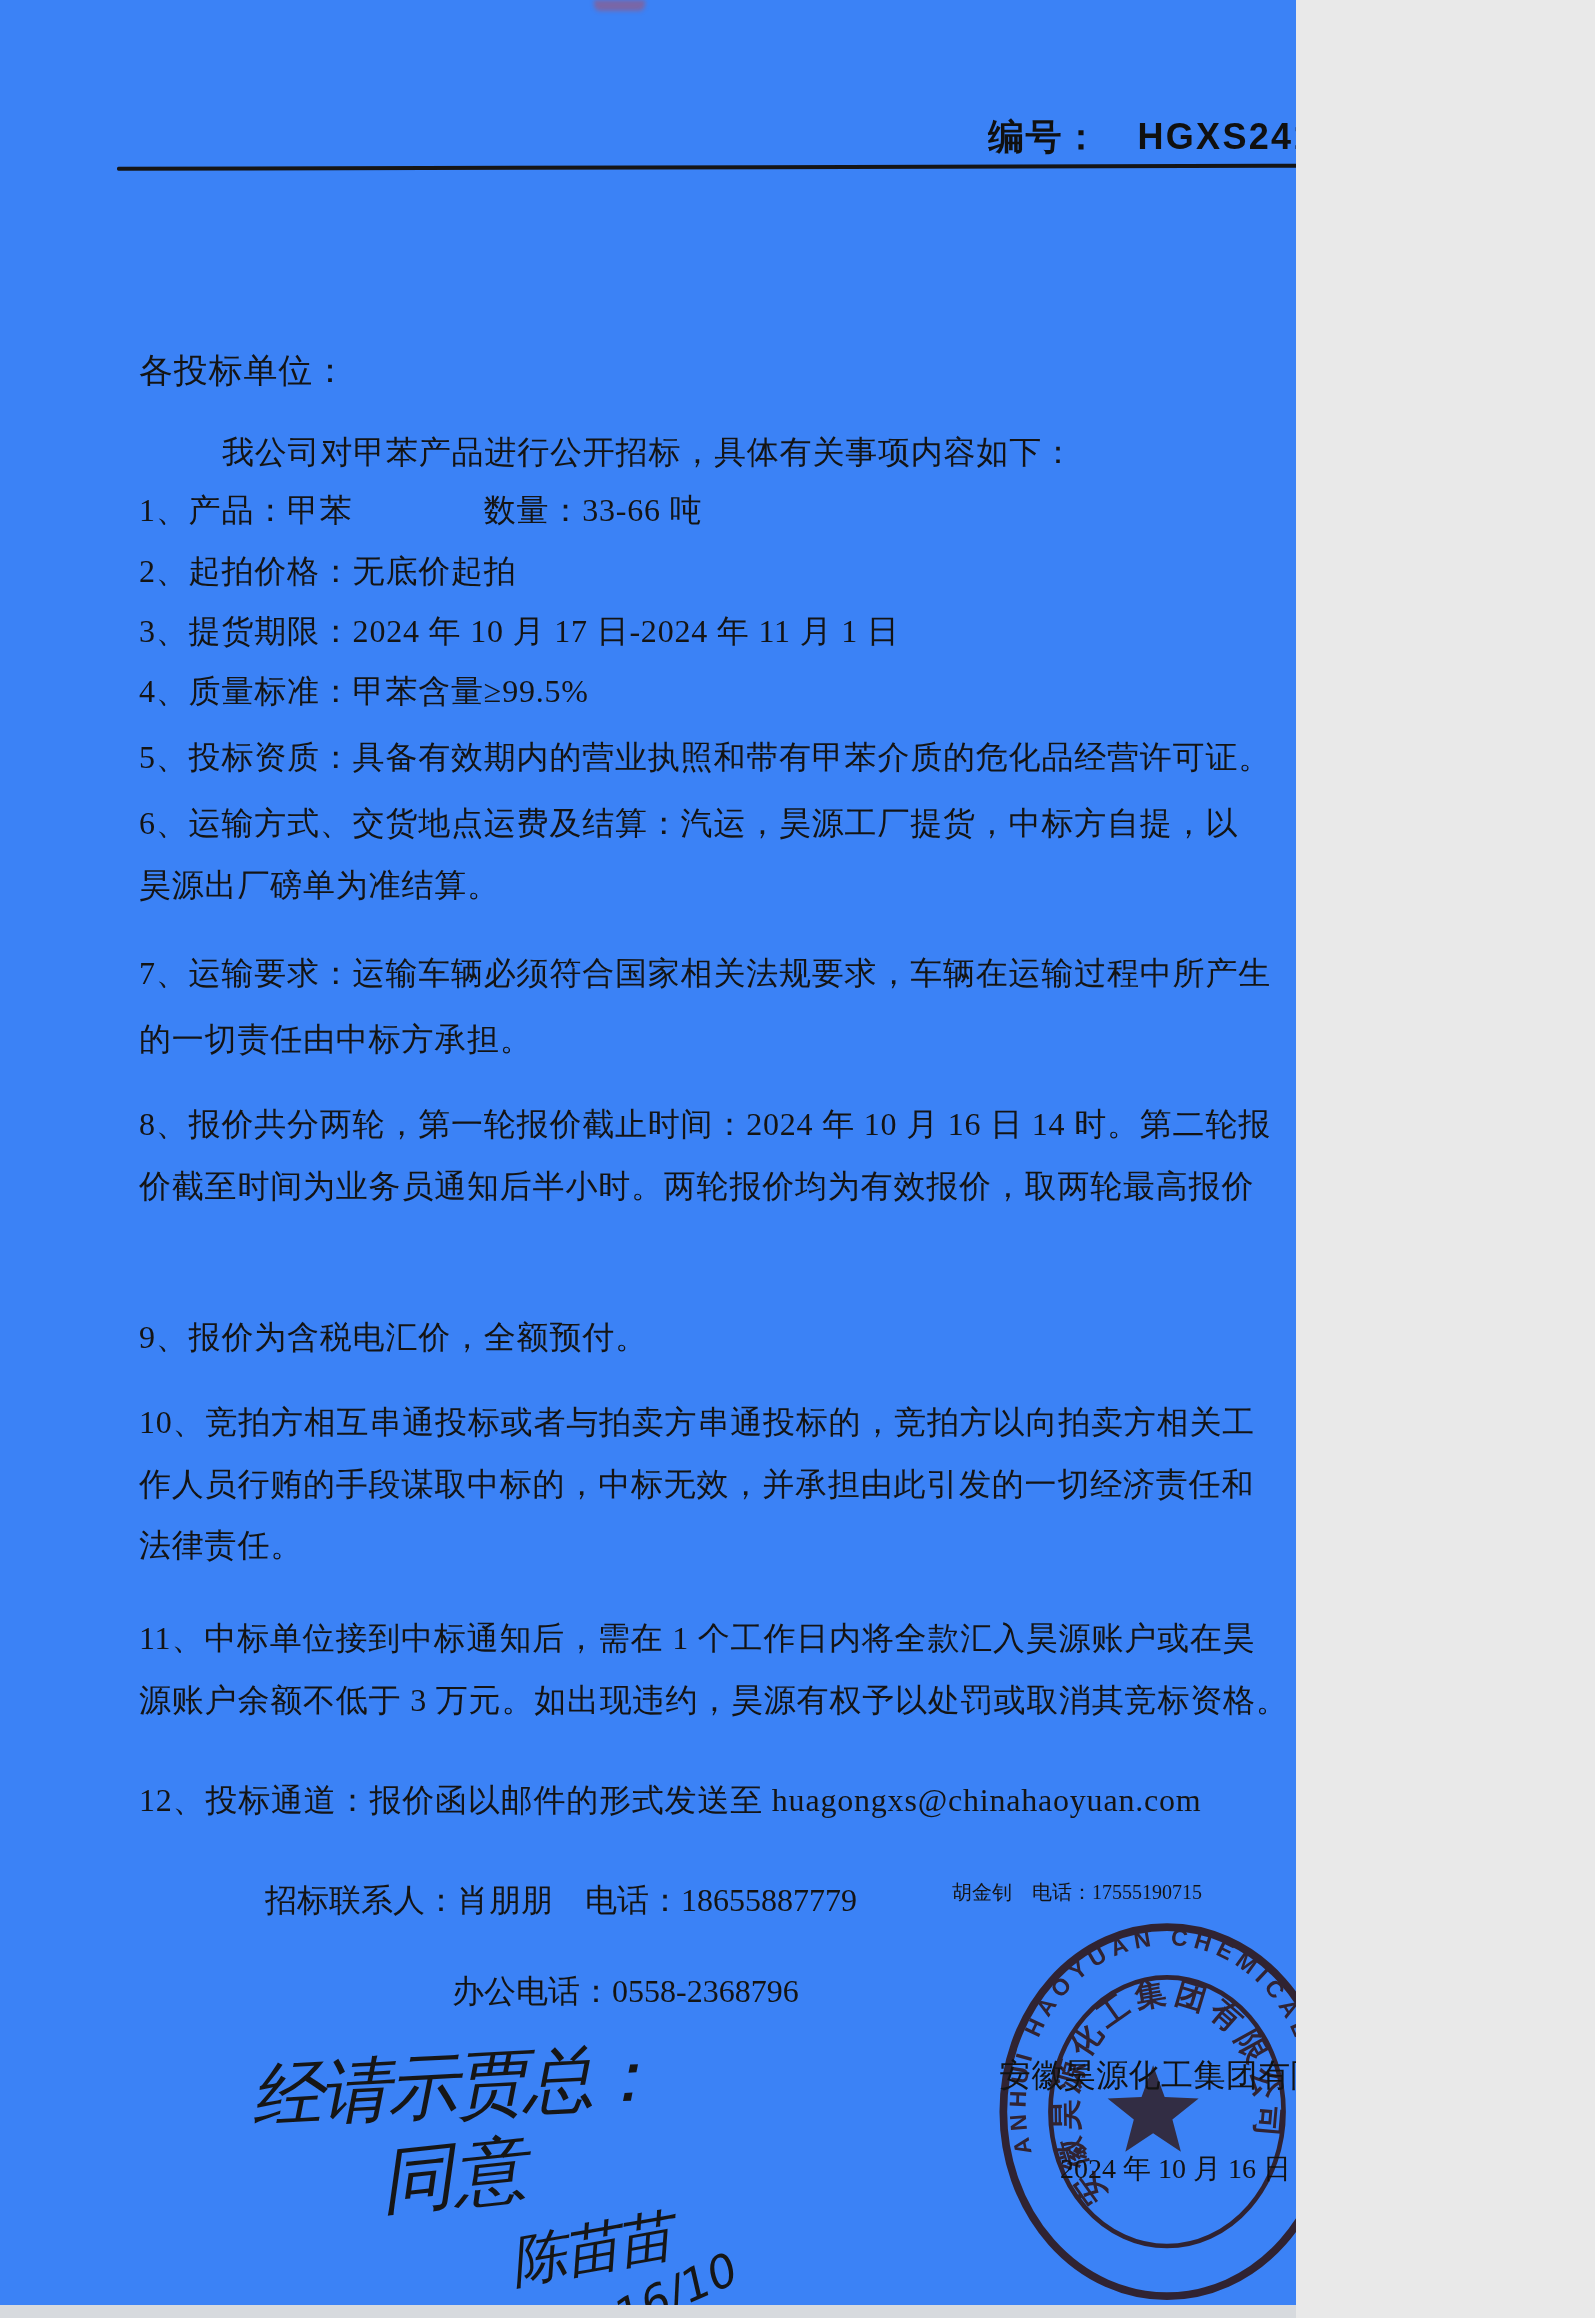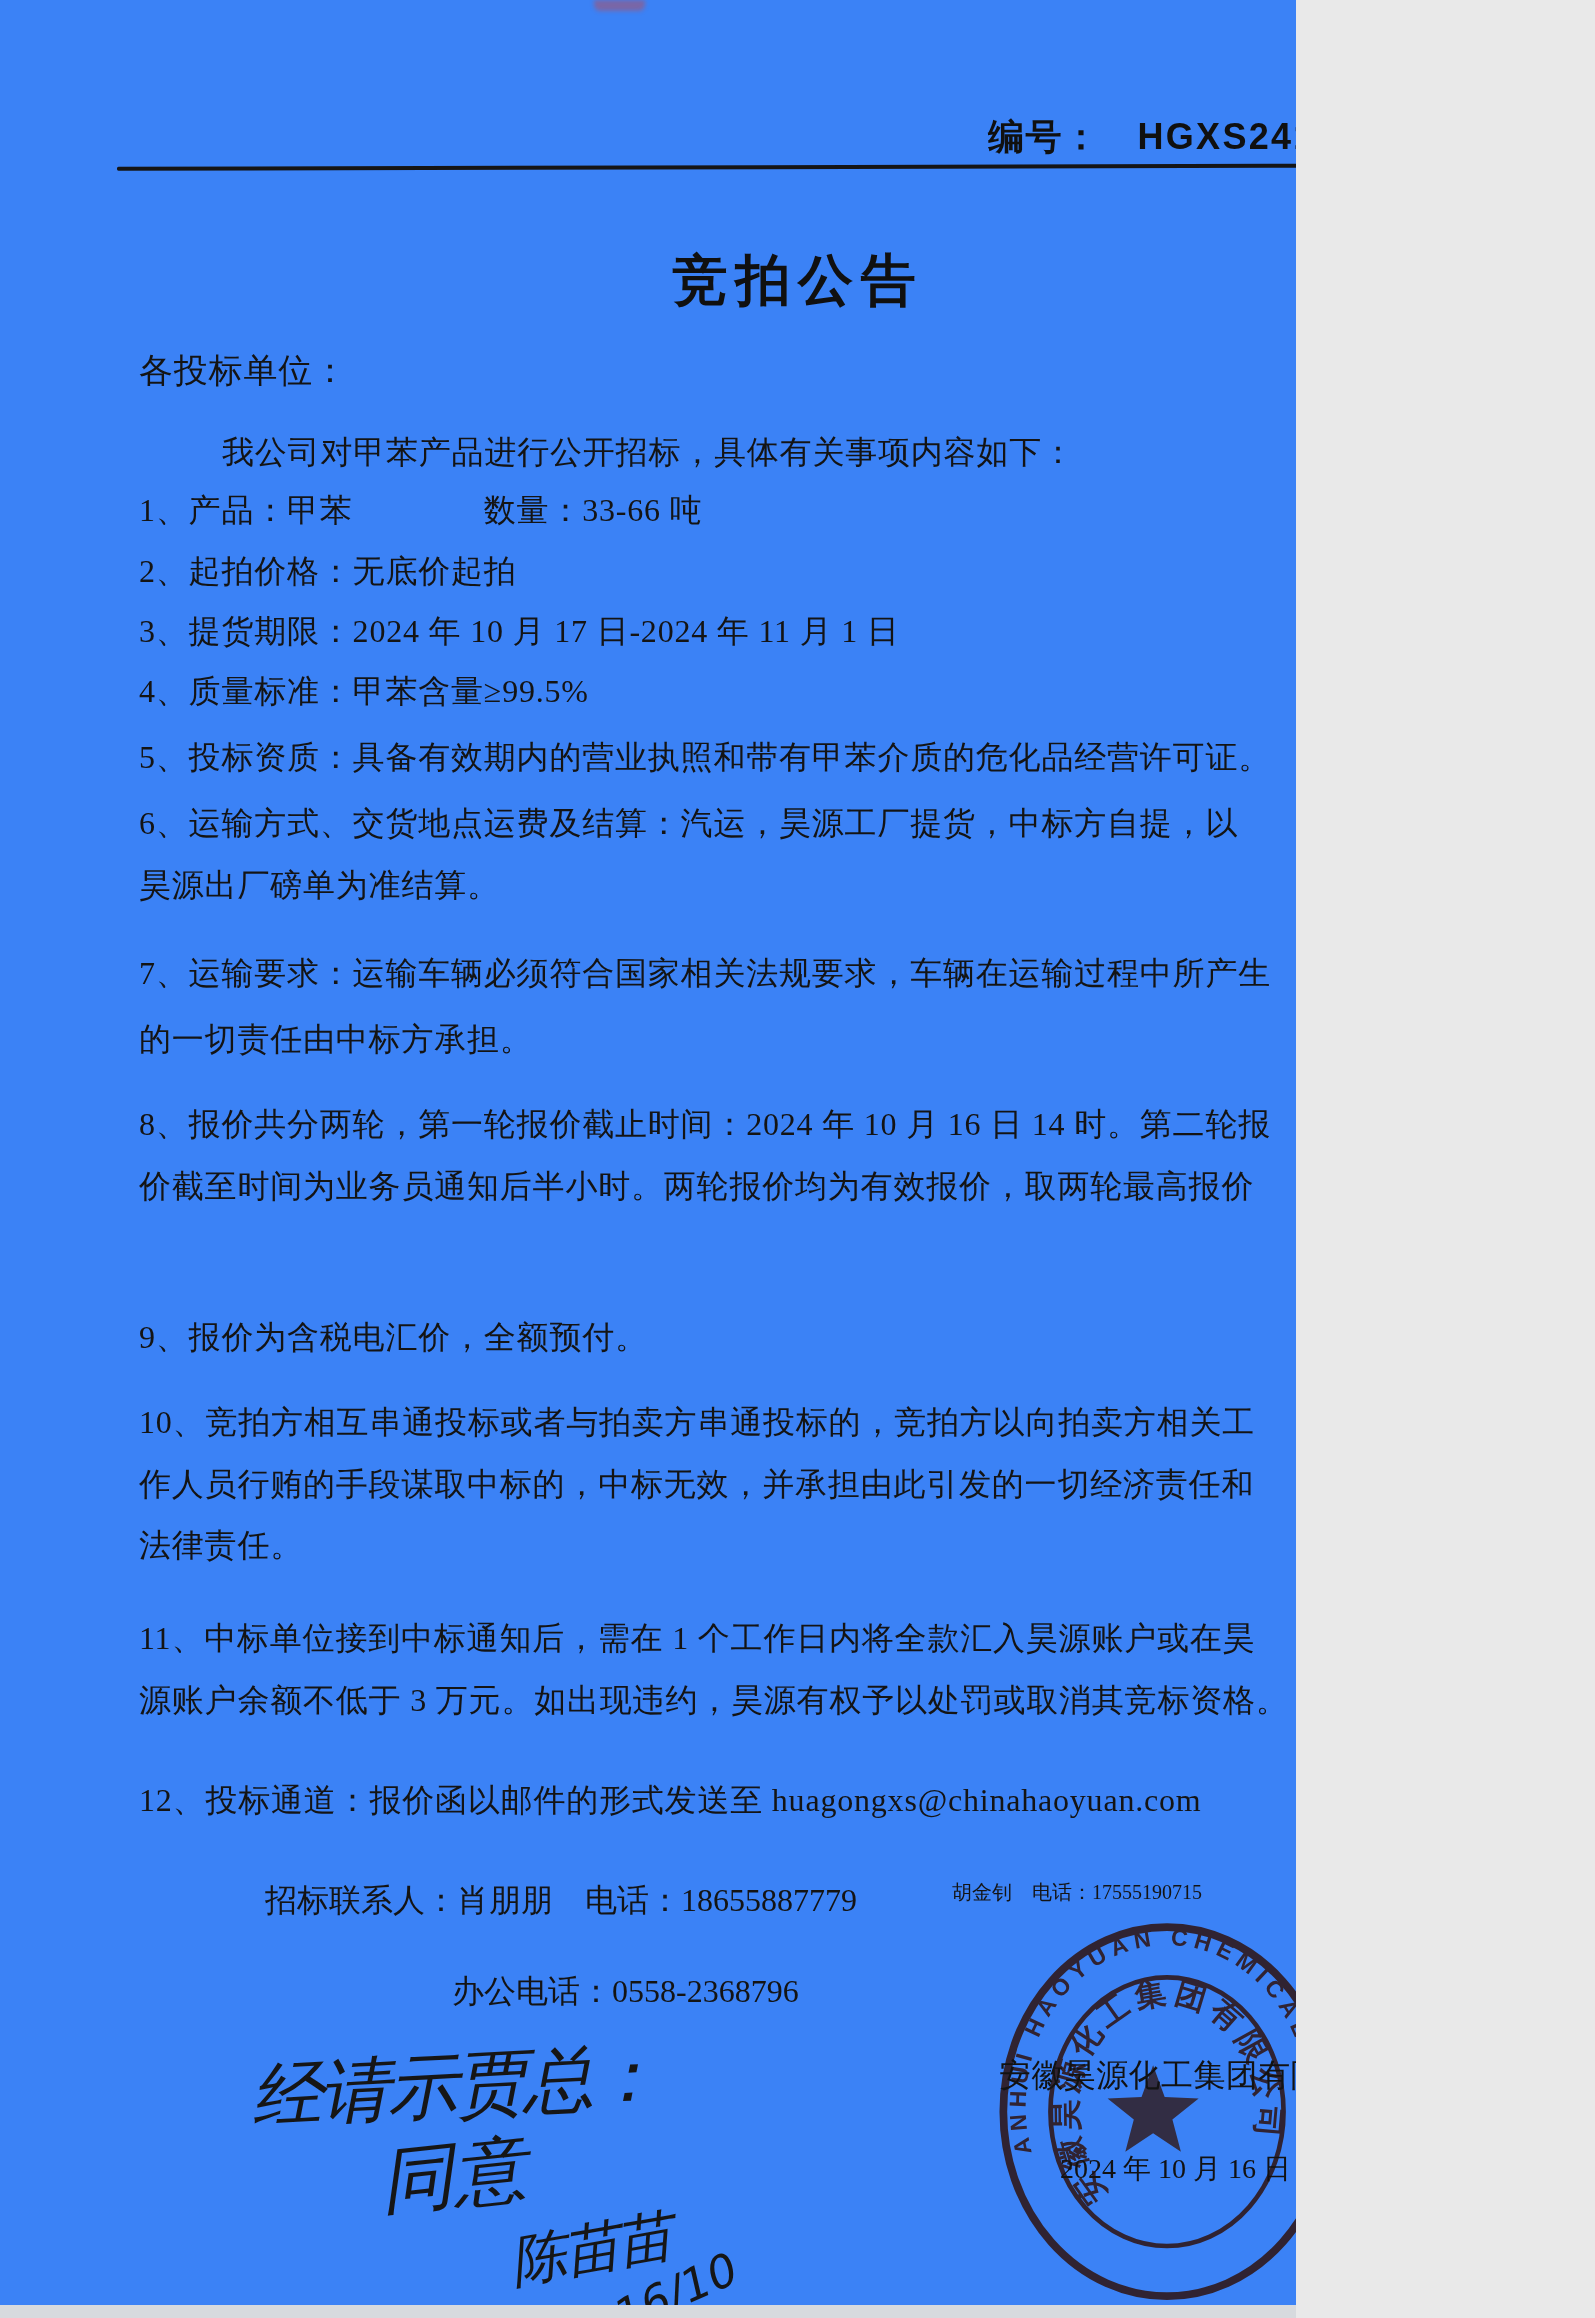--- a/index.html
+++ b/index.html
@@ -48,21 +48,20 @@
 
 <div id="page">
 
   <div class="top-red-mark"></div>
 
   <div class="doc-no">
     <span>编号：</span><span class="num">HGXS241016-3</span>
   </div>
   <div class="head-rule"></div>
 
-  <div class="title">竞拍公告</div>
 
   <div class="bl salutation" style="top:348px">各投标单位：</div>
   <div class="bl indent" style="top:430px">我公司对甲苯产品进行公开招标，具体有关事项内容如下：</div>
 
   <div class="bl" style="top:488px">1、产品：甲苯　　　　数量：33-66 吨</div>
   <div class="bl" style="top:549px">2、起拍价格：无底价起拍</div>
   <div class="bl" style="top:609px">3、提货期限：2024 年 10 月 17 日-2024 年 11 月 1 日</div>
   <div class="bl" style="top:669px">4、质量标准：甲苯含量≥99.5%</div>
   <div class="bl" style="top:735px">5、投标资质：具备有效期内的营业执照和带有甲苯介质的危化品经营许可证。</div>
   <div class="bl" style="top:801px">6、运输方式、交货地点运费及结算：汽运，昊源工厂提货，中标方自提，以</div>

